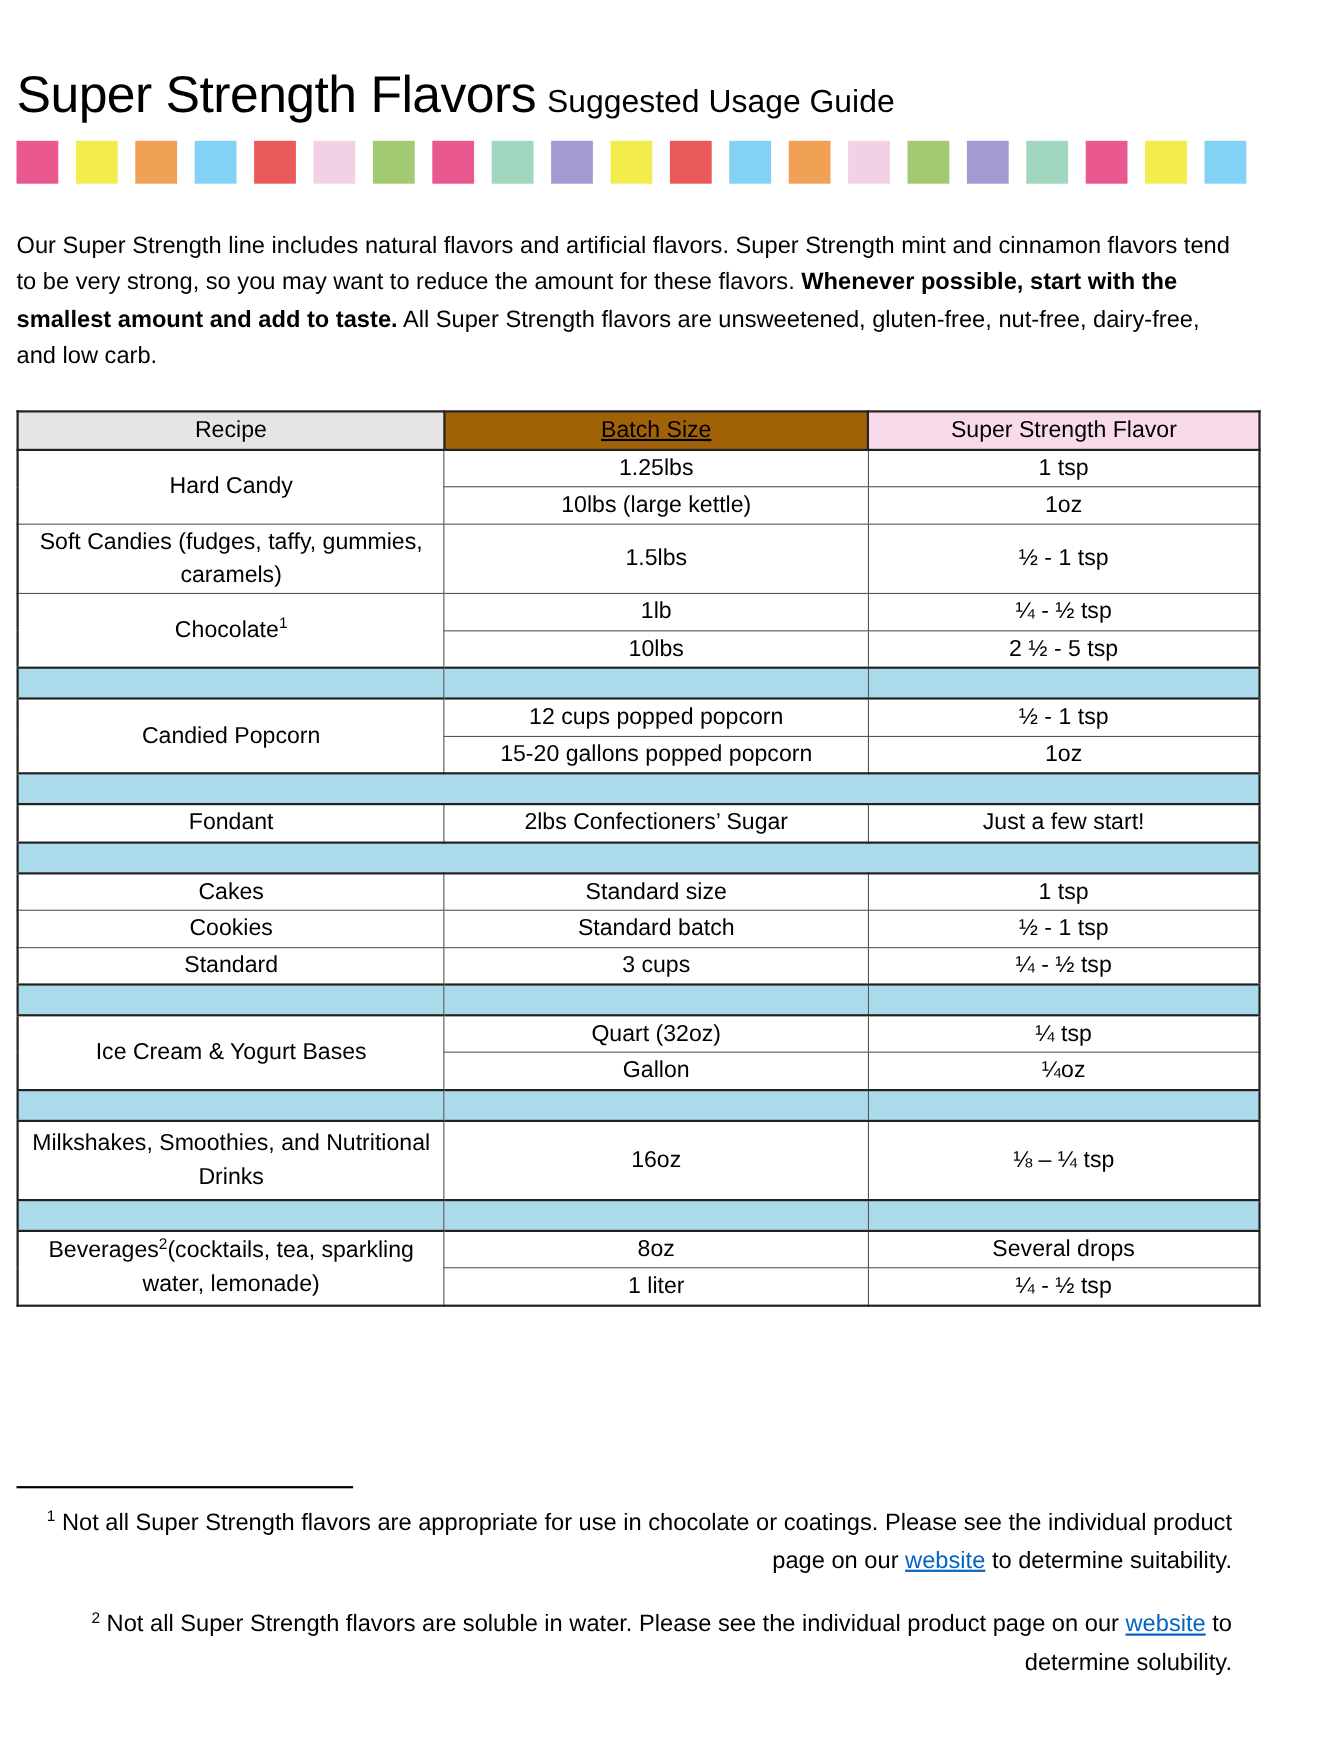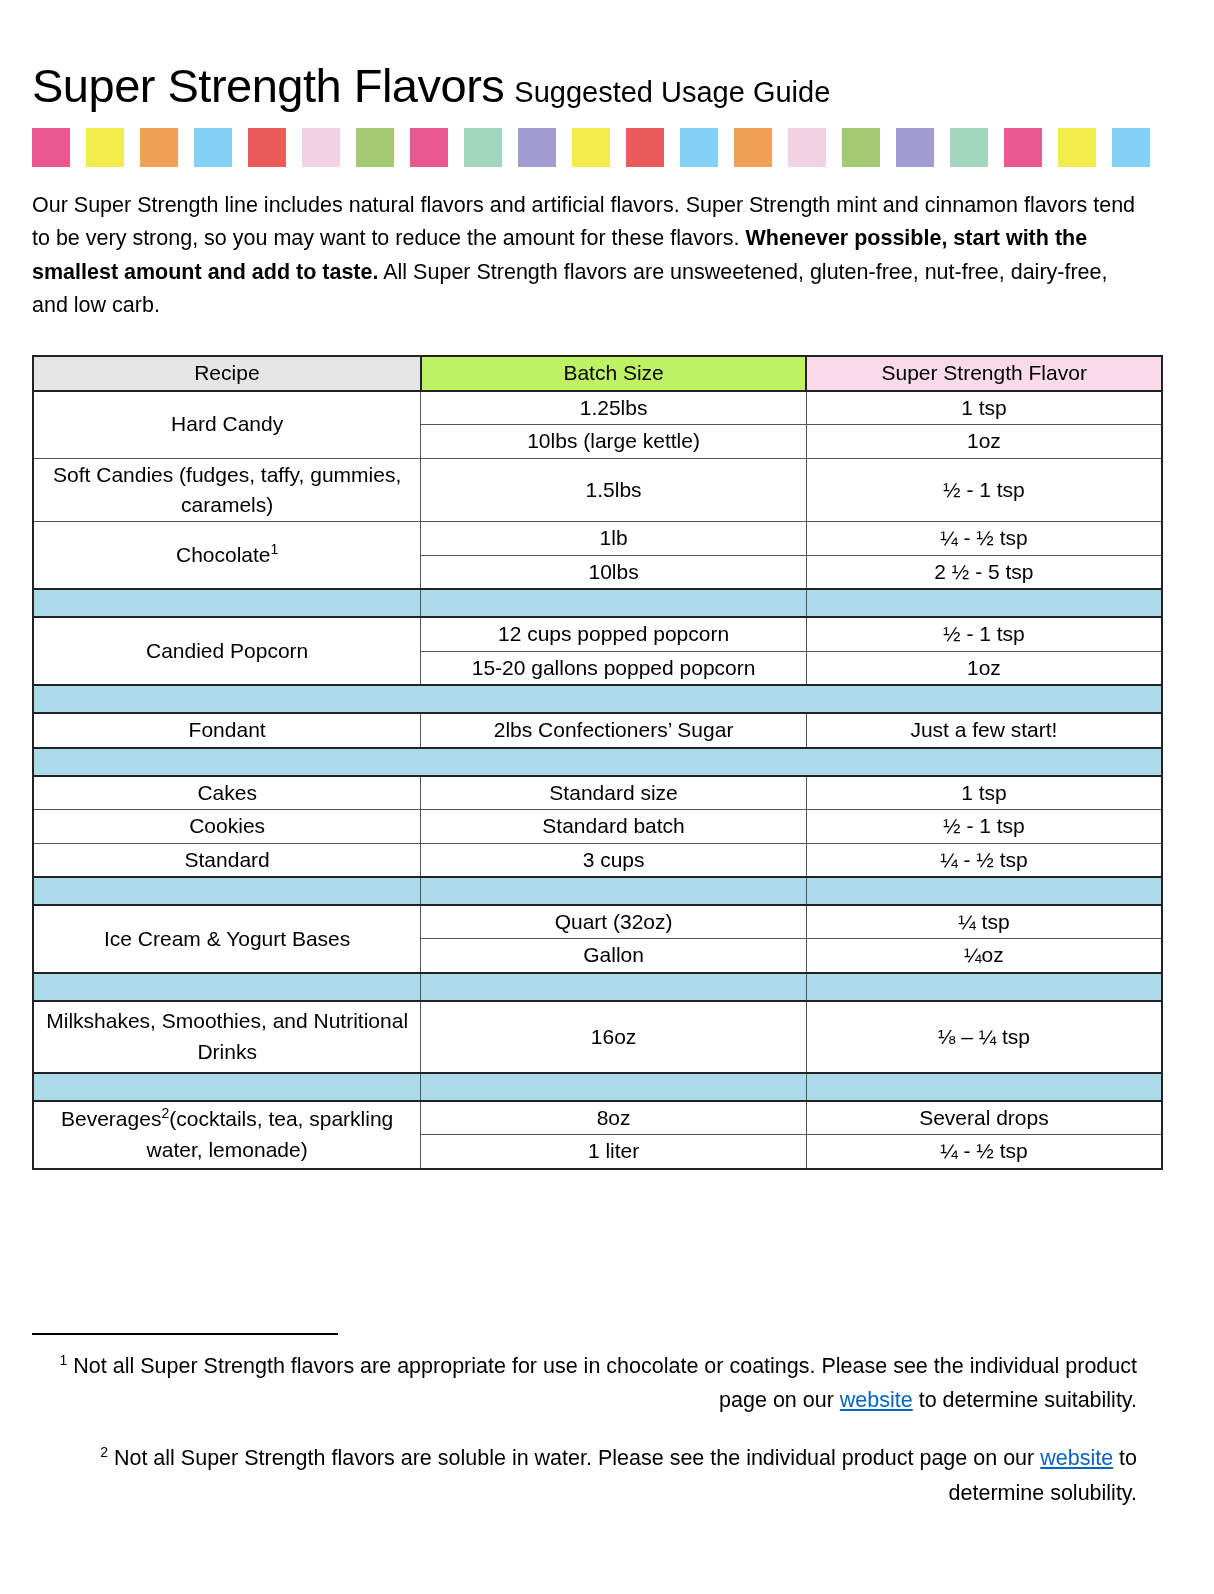--- a/index.html
+++ b/index.html
@@ -8,21 +8,21 @@
     background: #ffffff;
   }
   body {
     width: 1214px;
     height: 1594px;
     overflow: hidden;
     font-family: "Liberation Sans", "DejaVu Sans", sans-serif;
     color: #000;
   }
   .page {
-    padding: 40px 50px 0 32px;
+    padding: 40px 50px 0 15px;
   }
   
   .title-line {
     white-space: nowrap;
     line-height: 1.0;
     margin-top: 22px;
   }
   .doc-title {
     font-size: 47px;
     font-weight: 400;
@@ -40,21 +40,21 @@
     gap: 16px;
     width: 1120px;
   }
   .stripe .sq {
     width: 38px;
     height: 39px;
     flex: 0 0 auto;
   }
   
   .intro {
-    margin-top: 22px;
+    margin-top: 40px;
     width: 1105px;
     font-size: 21.5px;
     line-height: 1.55;
   }
   
   table.usage {
     margin-top: 33px;
     width: 1131px;
     border-collapse: collapse;
     table-layout: fixed;
@@ -149,21 +149,21 @@
 
   <table class="usage">
     <colgroup>
       <col style="width:34.35%">
       <col style="width:34.15%">
       <col style="width:31.5%">
     </colgroup>
     <tbody>
       <tr class="hdr">
         <td style="background: #e5e5e5;">Recipe</td>
-        <td style="background: #bef264;">Batch Size</td>
+        <td style="background: #a16207; text-decoration: underline;">Batch Size</td>
         <td style="background: rgb(249, 218, 234);">Super Strength Flavor</td>
       </tr>
 
       <tr class="row">
         <td rowspan="2">Hard Candy</td>
         <td>1.25lbs</td>
         <td>1 tsp</td>
       </tr>
       <tr class="row">
         <td>10lbs (large kettle)</td>

